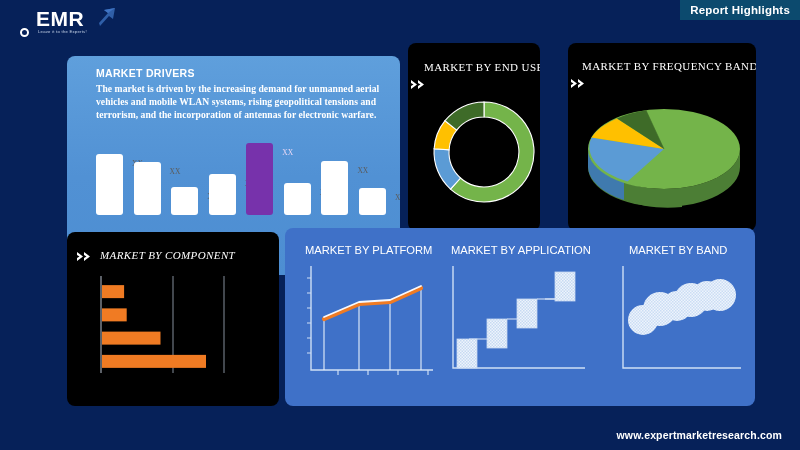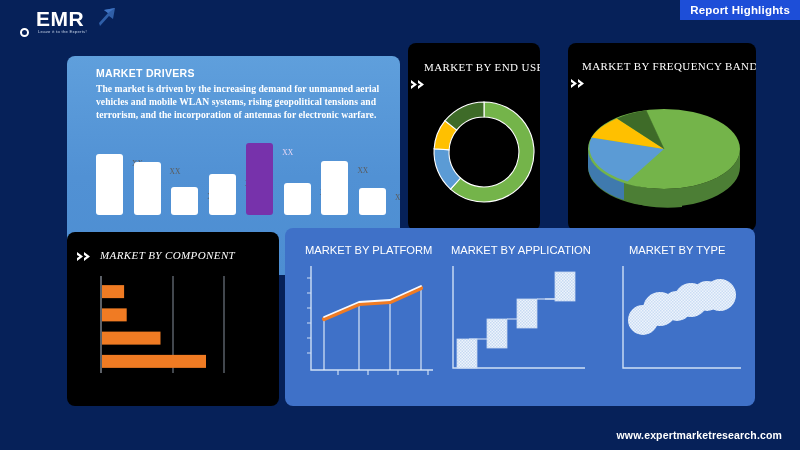--- a/index.html
+++ b/index.html
@@ -25,21 +25,21 @@
     font-size:4.2px;color:#c9d6ea;letter-spacing:0.25px;white-space:nowrap;
   }
   .logo-ring{
     position:absolute;left:2px;top:22px;width:9px;height:9px;
     border:2px solid #ffffff;border-radius:50%;box-sizing:border-box;
   }
   .logo-arrow{position:absolute;left:78px;top:0px;width:22px;height:22px;}
 
   .badge{
     position:absolute;right:0;top:0;height:20px;
-    background:#1d4ed8;color:#ffffff;
+    background:#0c4a6e;color:#ffffff;
     font-size:11.5px;font-weight:bold;
     padding:0 10px;display:flex;align-items:center;
     letter-spacing:0.2px;
   }
 
   
   .panel{position:absolute;border-radius:8px;overflow:hidden;}
   .panel-blue{background:linear-gradient(180deg,#5f9fdc 0%,#5191d4 55%,#4d8ed2 100%);}
   .panel-black{background:#000000;}
   .panel-midblue{background:#3f71c8;}
@@ -280,21 +280,21 @@
           <line x1="100" y1="37" x2="120" y2="37"></line>
         </g>
         <rect x="12" y="77" width="20" height="29" fill="url(#hatchA)" stroke="#c7daf2" stroke-width="0.8"></rect>
         <rect x="42" y="57" width="20" height="29" fill="url(#hatchA)" stroke="#c7daf2" stroke-width="0.8"></rect>
         <rect x="72" y="37" width="20" height="29" fill="url(#hatchA)" stroke="#c7daf2" stroke-width="0.8"></rect>
         <rect x="110" y="10" width="20" height="29" fill="url(#hatchA)" stroke="#c7daf2" stroke-width="0.8"></rect>
         <line x1="92" y1="37" x2="110" y2="37" stroke="#dfeafa" stroke-width="1.2"></line>
       </svg>
     </div>
 
-    <div class="mini-title" style="left:344px;top:16px;">MARKET BY TYPE</div>
+    <div class="mini-title" style="left:344px;top:16px;">MARKET BY BAND</div>
     <div style="position:absolute;left:330px;top:34px;">
       <svg width="132" height="118" viewBox="0 0 132 118">
         <defs>
           <pattern id="hatchB" width="3" height="3" patternUnits="userSpaceOnUse">
             <rect width="3" height="3" fill="#eef4fc"></rect>
             <rect width="1.5" height="1.5" fill="#cbddf4"></rect>
             <rect x="1.5" y="1.5" width="1.5" height="1.5" fill="#cbddf4"></rect>
           </pattern>
         </defs>
         <path d="M8 4 L8 106 L126 106" stroke="#cfe0f5" stroke-width="1.4" fill="none"></path>

